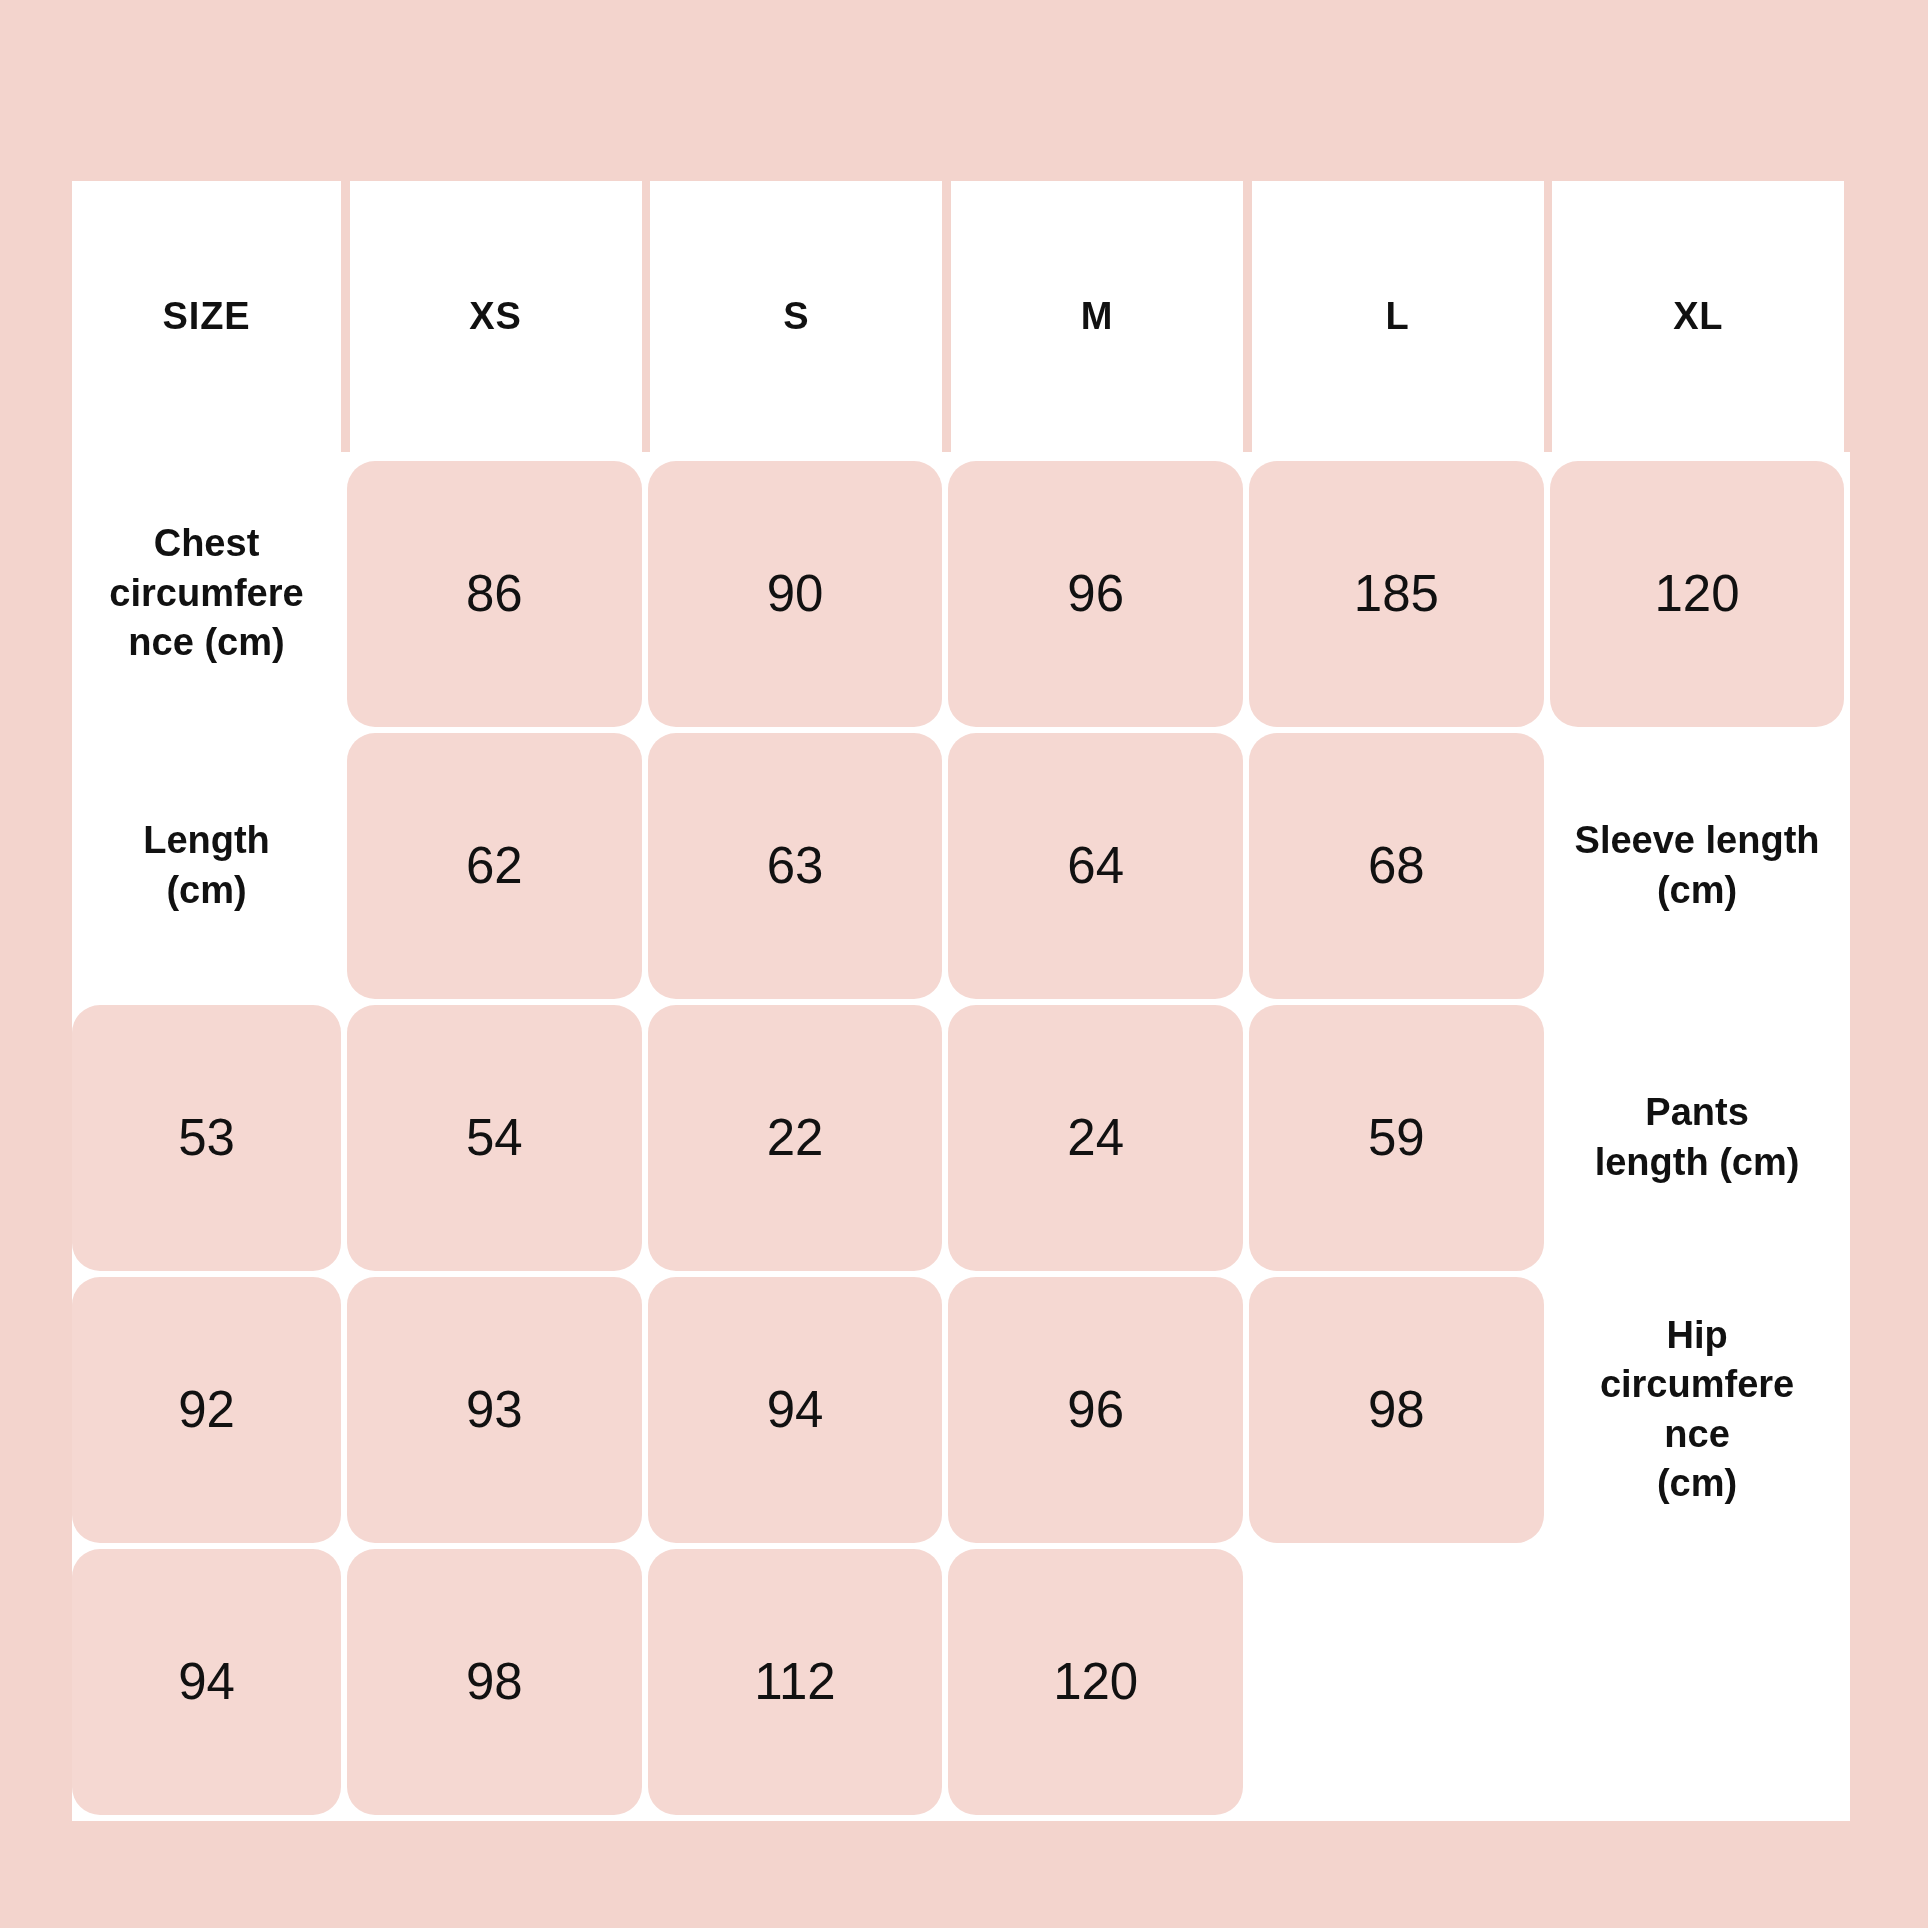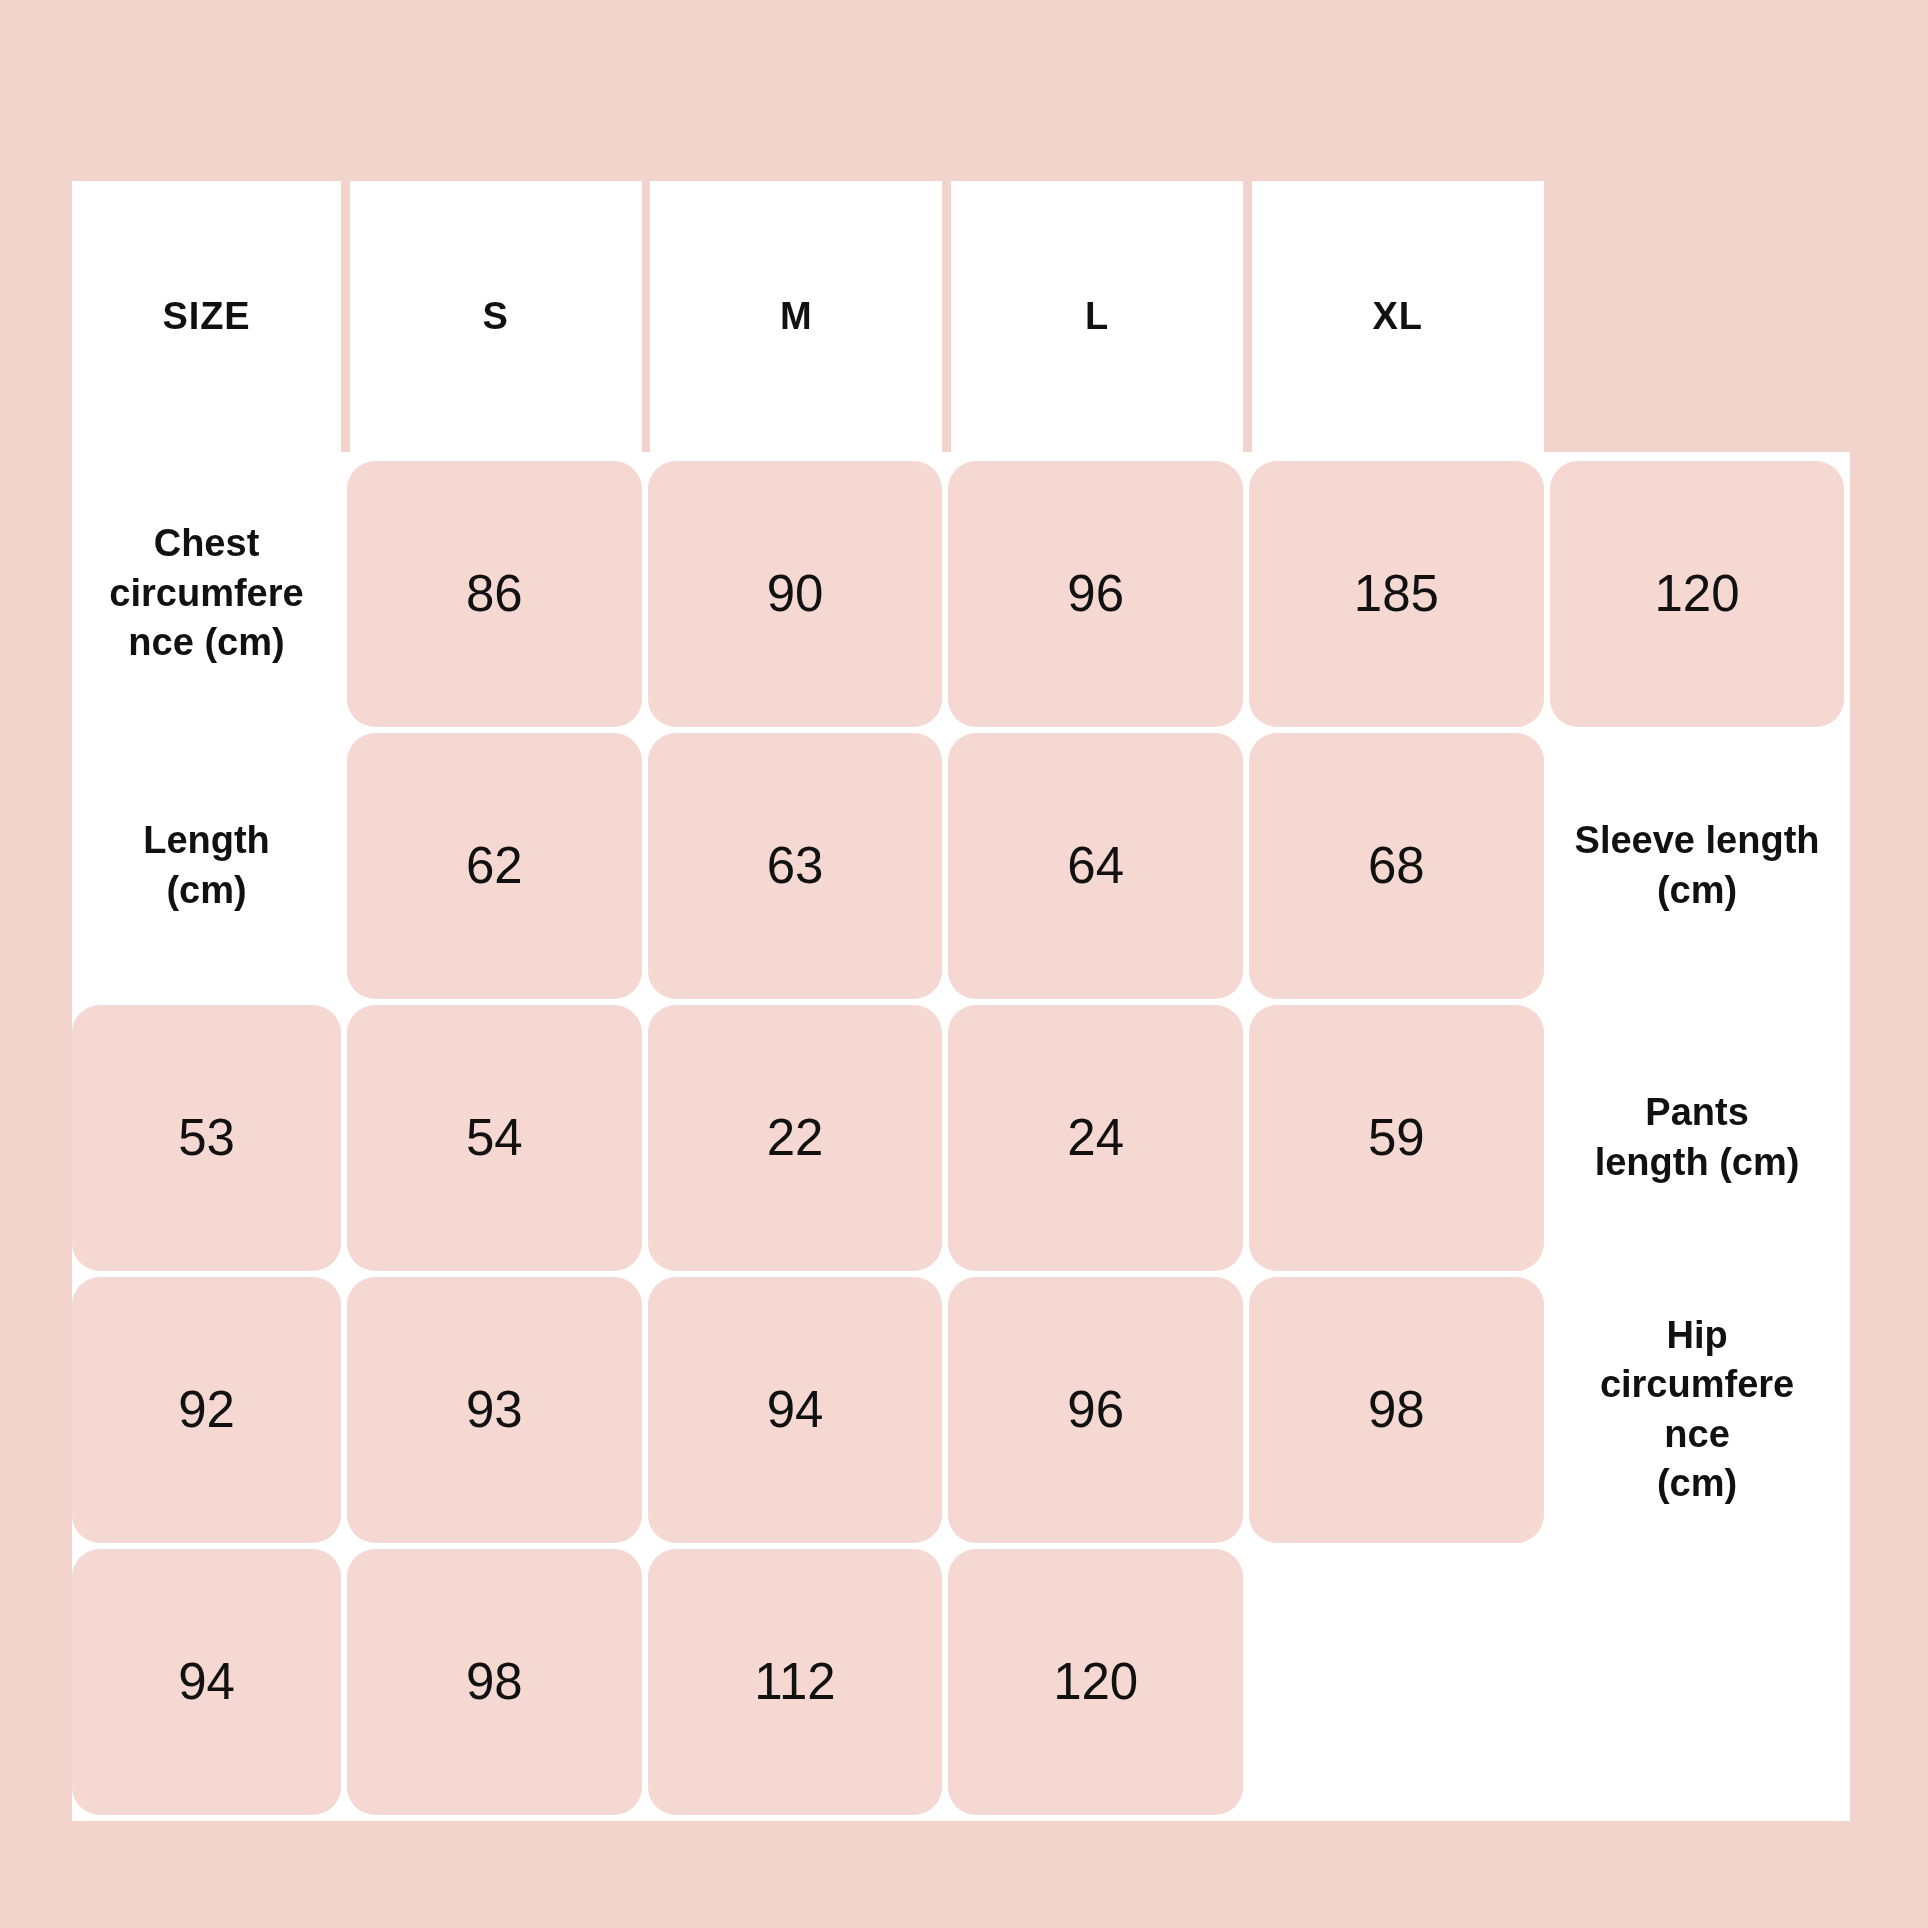--- a/index.html
+++ b/index.html
@@ -66,20 +66,21 @@
   }
 </style>
 </head>
 <body>
 
 <div class="page">
   <div class="chart">
 
     <div class="header-row">
       <div class="cell header-cell">SIZE</div>
+      <div class="cell header-cell">XS</div>
       <div class="cell header-cell">S</div>
       <div class="cell header-cell">M</div>
       <div class="cell header-cell">L</div>
       <div class="cell header-cell">XL</div>
     </div>
 
     <div class="body-panel">
       <div class="body-grid">
 
         <div class="cell label-cell">Chest

